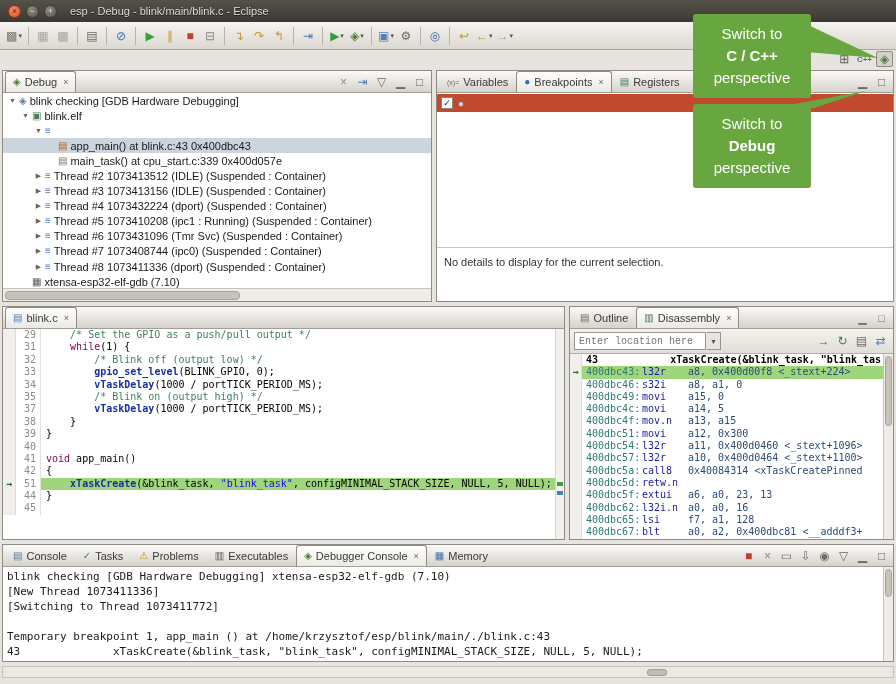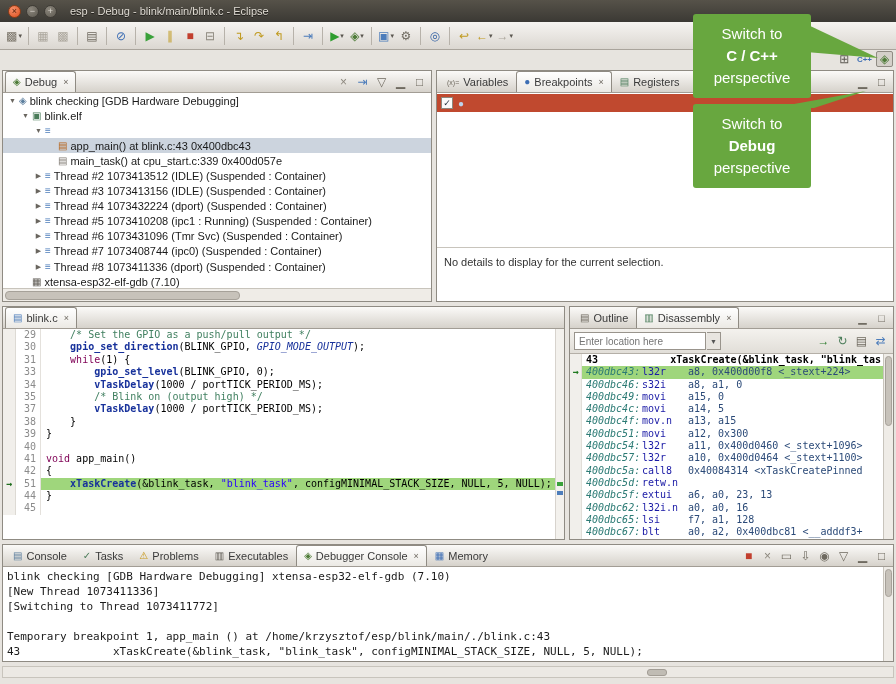--- a/index.html
+++ b/index.html
@@ -78,29 +78,29 @@
   .str{color:#2A00FF}.fn{color:#17319b;font-weight:bold}.mac{color:#17319b;font-style:italic}
   #editor-ruler { position:absolute; top:22px; right:0; bottom:0; width:9px; background:#f3f1ed;
     border-left:1px solid #d7d3cd; }
   .rmark { position:absolute; left:1px; right:1px; height:4px; }
   
   #disasm-pane { left:569px; top:306px; width:325px; height:234px; }
   .distoolbar { position:absolute; left:0; top:22px; right:0; height:25px;
     background:linear-gradient(#f4f2ee,#e1ded8); border-bottom:1px solid #b4afa7;
     display:flex; align-items:center; padding:0 4px; gap:1px; }
   .locinput { width:132px; height:18px; border:1px solid #99948c; background:#fff;
-    font-family:Liberation Sans, sans-serif; font-size:10px; padding:0 4px; color:#333; }
+    font-family:Liberation Mono, monospace; font-size:10px; padding:0 4px; color:#333; }
   .combodrop { width:14px; height:18px; border:1px solid #99948c; border-left:none; background:#e8e5e0;
     display:flex; align-items:center; justify-content:center; font-size:7px; color:#555; }
   #disasm-lines { position:absolute; left:0; top:47px; right:10px; bottom:0; overflow:hidden;
     font-family:"DejaVu Sans Mono", monospace; font-size:10px; line-height:12.3px; background:#fff; white-space:pre; }
   .dline { display:flex; height:12.3px; }
   .dmark { width:12px; flex:none; background:#f1efeb; border-right:1px solid #e1ded8;
     text-align:center; color:#1f7a1f; font-weight:bold; }
-  .daddr { width:60px; flex:none; color:#2b7a74; padding-left:4px;font-style:italic; }
+  .daddr { width:60px; flex:none; color:#2b7a74; padding-left:4px; }
   .dop { width:46px; flex:none; color:#1a1aa6; }
   .dargs { color:#2b4a78; }
   .dsrc { color:#000; font-weight:bold; padding-left:4px; }
   .dline.hl { background:#9fd67c; }
   .dline.hl .dmark { background:#f1efeb; }
   .vscroll { position:absolute; top:47px; right:0; bottom:0; width:10px; background:#efece7; border-left:1px solid #c8c4bc; }
   .vthumb { position:absolute; left:1px; right:1px; background:#c7c2ba; border:1px solid #a6a199; border-radius:4px; }
   
   #console-pane { left:2px; top:544px; width:892px; height:118px; }
   #console-lines { position:absolute; left:0; top:22px; right:10px; bottom:0; background:#fff;
@@ -361,22 +361,22 @@
     <div style="display:flex;align-items:flex-end;height:22px">
         <div class="tab active">
           <span class="ticon" style="color: rgb(77, 125, 187); font-size: 10px;">▤</span>
           <span>blink.c</span>
           <span class="tclose">×</span>
         </div>
       </div>
   </div>
   <div id="editor-lines">
       <div class="eline"><span class="emark"></span><span class="enum">29</span><span class="ecode"><span class="cmt">    /* Set the GPIO as a push/pull output */</span></span></div>
-      <div class="eline"><span class="emark"></span><span class="enum">30</span><span class="ecode"><span class="p">    </span><span class="fn">gpio_set_direction</span><span class="p">(BLINK_GPIO, </span><span class="mac">GPIO_MODE_OUTPUT</span><span class="p">);</span></span></div>
       <div class="eline"><span class="emark"></span><span class="enum">31</span><span class="ecode"><span class="p">    </span><span class="kw">while</span><span class="p">(1) {</span></span></div>
+      <div class="eline"><span class="emark"></span><span class="enum">32</span><span class="ecode"><span class="cmt">        /* Blink off (output low) */</span></span></div>
       <div class="eline"><span class="emark"></span><span class="enum">33</span><span class="ecode"><span class="p">        </span><span class="fn">gpio_set_level</span><span class="p">(BLINK_GPIO, 0);</span></span></div>
       <div class="eline"><span class="emark"></span><span class="enum">34</span><span class="ecode"><span class="p">        </span><span class="fn">vTaskDelay</span><span class="p">(1000 / portTICK_PERIOD_MS);</span></span></div>
       <div class="eline"><span class="emark"></span><span class="enum">35</span><span class="ecode"><span class="cmt">        /* Blink on (output high) */</span></span></div>
       <div class="eline"><span class="emark"></span><span class="enum">37</span><span class="ecode"><span class="p">        </span><span class="fn">vTaskDelay</span><span class="p">(1000 / portTICK_PERIOD_MS);</span></span></div>
       <div class="eline"><span class="emark"></span><span class="enum">38</span><span class="ecode"><span class="p">    }</span></span></div>
       <div class="eline"><span class="emark"></span><span class="enum">39</span><span class="ecode"><span class="p">}</span></span></div>
       <div class="eline"><span class="emark"></span><span class="enum">40</span><span class="ecode"></span></div>
       <div class="eline"><span class="emark"></span><span class="enum">41</span><span class="ecode"><span class="kw">void</span><span class="p"> app_main()</span></span></div>
       <div class="eline"><span class="emark"></span><span class="enum">42</span><span class="ecode"><span class="p">{</span></span></div>
       <div class="eline hl"><span class="emark">→</span><span class="enum">51</span><span class="ecode"><span class="p">    </span><span class="fn">xTaskCreate</span><span class="p">(&amp;blink_task, </span><span class="str">"blink_task"</span><span class="p">, configMINIMAL_STACK_SIZE, NULL, 5, NULL);</span></span></div>

